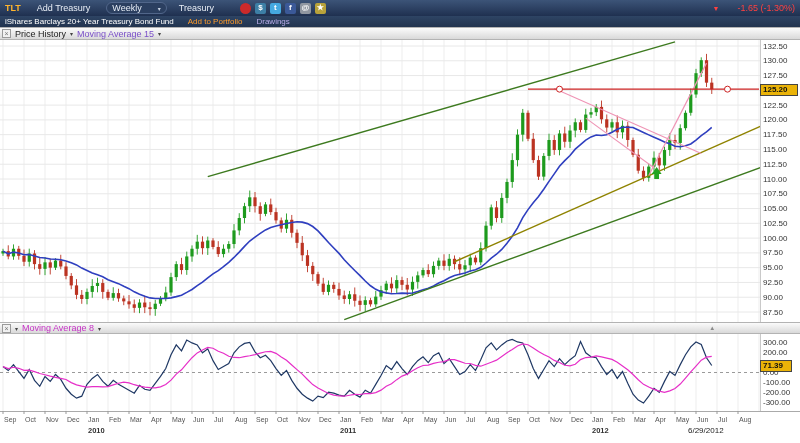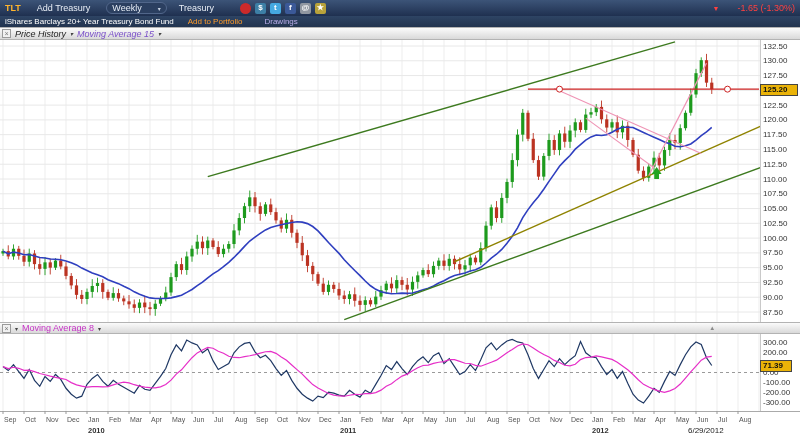--- a/index.html
+++ b/index.html
@@ -19,26 +19,26 @@
   .tb-icon{width:11px;height:11px;border-radius:2px;display:inline-flex;align-items:center;
     justify-content:center;font-size:8px;font-weight:bold;line-height:1;}
   .tb-icon.round{border-radius:50%;}
   .tb-change{margin-left:auto;color:#ff4040;font-size:9px;display:flex;align-items:center;gap:18px;}
   .tb-change .tri{font-size:7px;}
   
   .subbar{position:absolute;top:16px;left:0;width:800px;height:11px;
     background:linear-gradient(#2e4464,#22344f);display:flex;align-items:center;gap:14px;
     padding:0 5px;font-size:8px;color:#fff;}
   .sb-portfolio{color:#ff9c2a;}
-  .sb-drawings{color:#b9ace8;margin-left:8px;}
+  .sb-drawings{color:#b9ace8;}
   
   .panel-header{position:absolute;left:0;width:800px;display:flex;align-items:center;gap:4px;
     background:linear-gradient(#fbfbfb,#d9d9d9);border-top:1px solid #b3b3b3;
     border-bottom:1px solid #b3b3b3;font-size:9px;color:#222;padding:0 2px;}
-  #price-header{top:27px;height:13px;font-style:italic;}
+  #price-header{top:27px;height:13px;}
   #cci-header{top:322px;height:12px;}
   .close-btn{width:9px;height:9px;border:1px solid #9a9a9a;background:#f1f1f1;color:#777;
     font-size:7px;line-height:7px;text-align:center;display:inline-block;}
   .ph-caret{font-size:6px;color:#444;}
   .ov-ma15{color:#7a4fc9;}
   .ov-ma8{color:#c532c5;}
   .collapse-tri{margin-left:auto;margin-right:84px;color:#8a8a8a;font-size:7px;}
   
   svg{position:absolute;left:0;display:block;}
   #price-svg{top:40px;}

